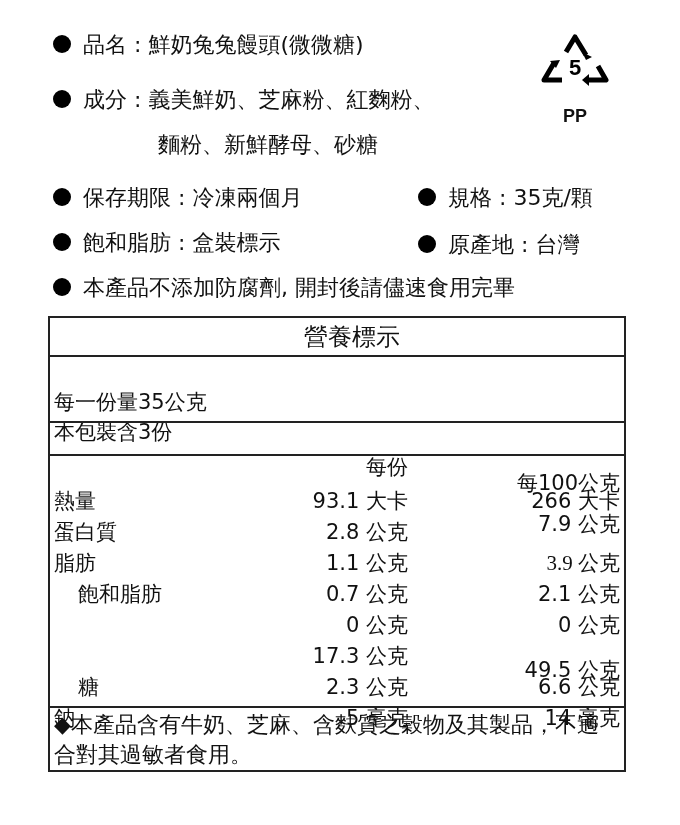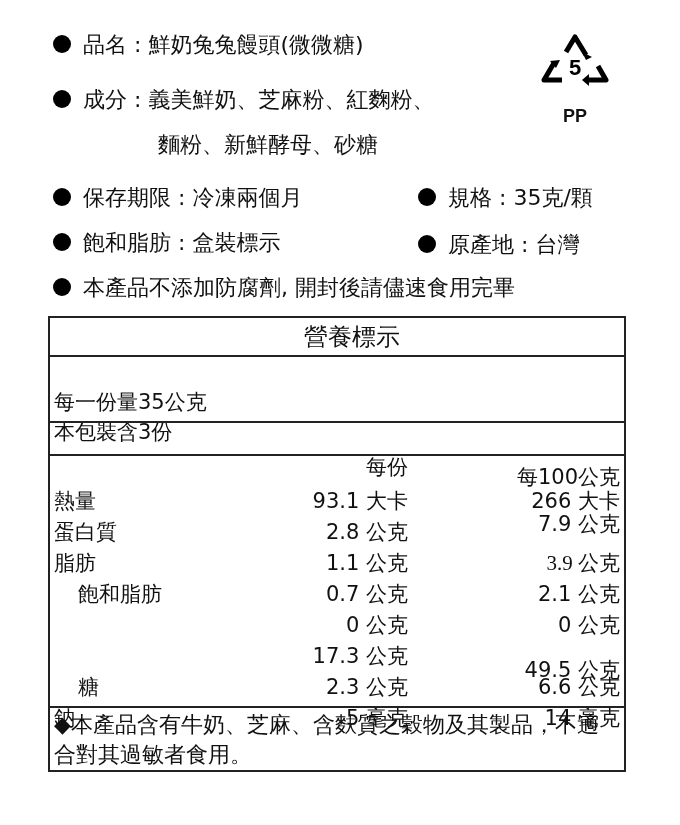--- a/index.html
+++ b/index.html
@@ -71,21 +71,21 @@
 
 <div class="table">
   <div class="row title">營養標示</div>
   <div class="hr" style="top:37px;"></div>
 
   <div class="cell name" style="top:41px;">每一份量35公克</div>
   <div class="cell name" style="top:71px;">本包裝含3份</div>
   <div class="hr" style="top:103px;"></div>
 
   <div class="cell c1" style="top:106px;">每份</div>
-  <div class="cell c2" style="top:116px;">每100公克</div>
+  <div class="cell c2" style="top:122px;">每100公克</div>
   <div class="hr" style="top:136px;"></div>
 
   <div class="cell name" style="top:140px;">熱量</div>
   <div class="cell c1" style="top:140px;">93.1 大卡</div>
   <div class="cell c2" style="top:140px;">266 大卡</div>
 
   <div class="cell name" style="top:171px;">蛋白質</div>
   <div class="cell c1" style="top:171px;">2.8 公克</div>
   <div class="cell c2" style="top:163px;">7.9 公克</div>
 

